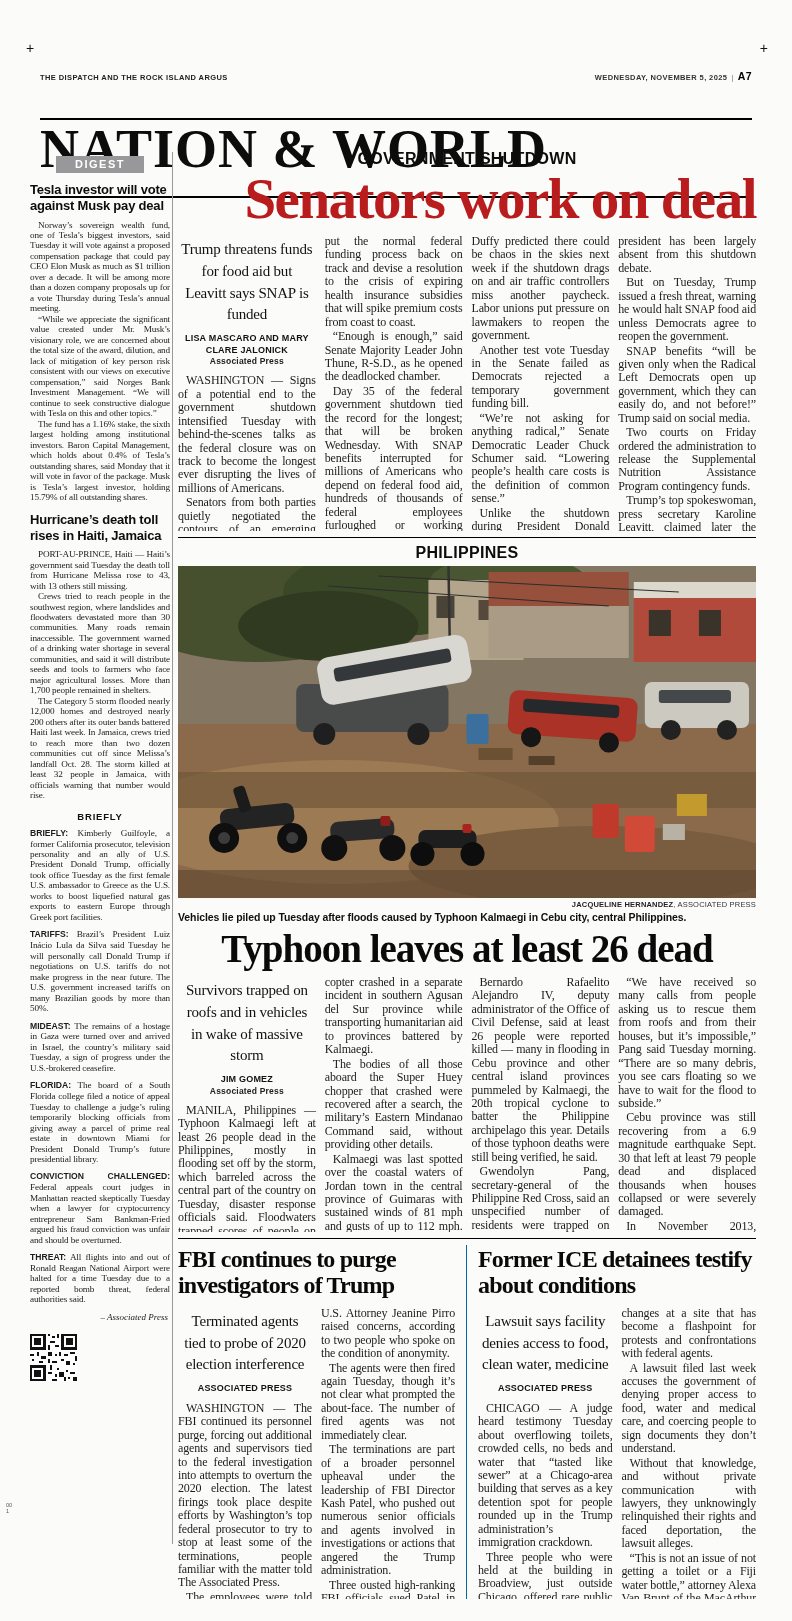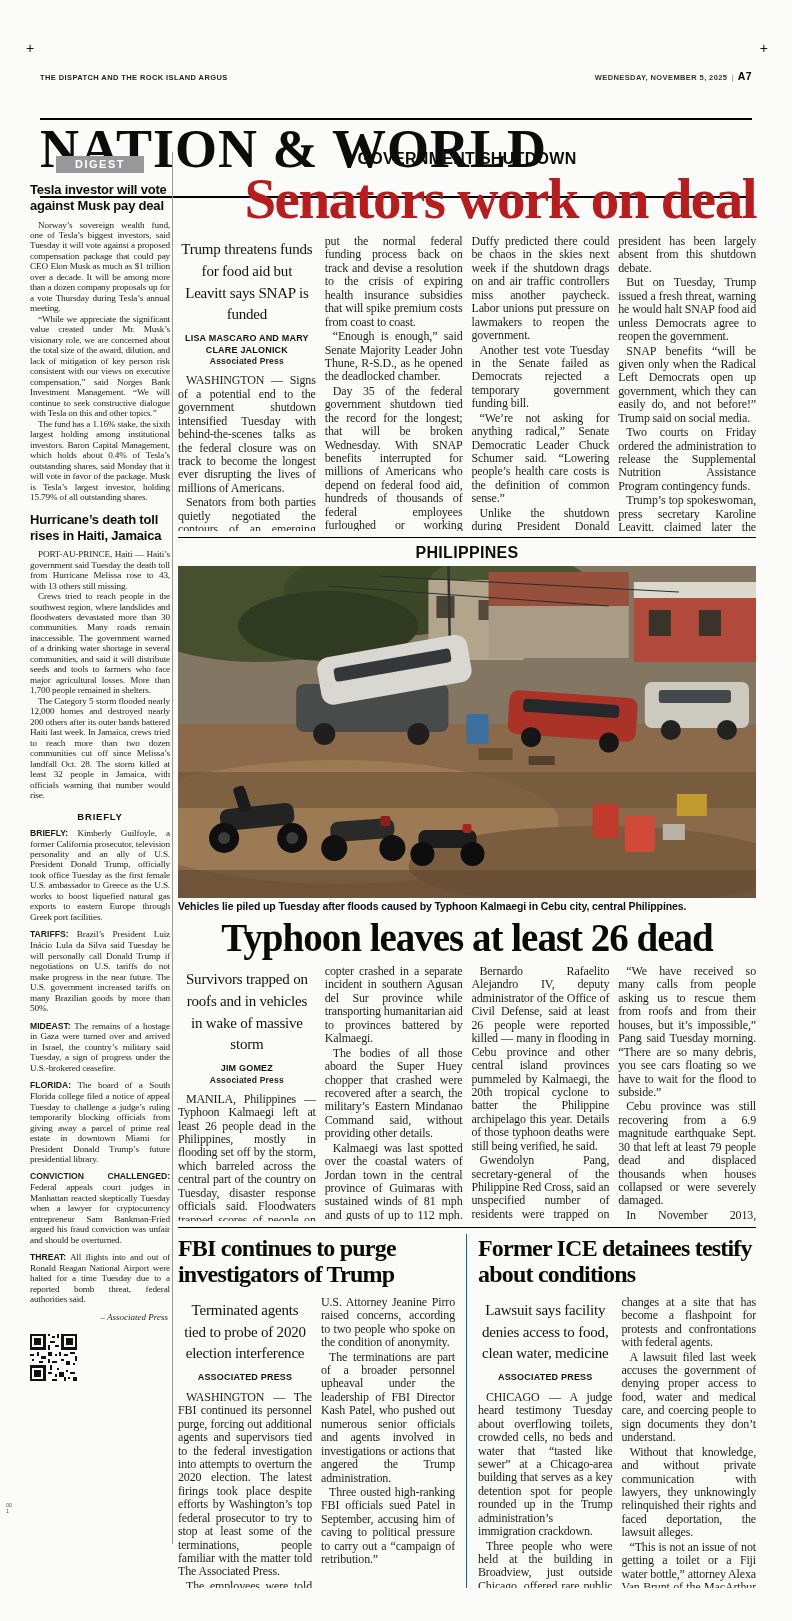--- a/index.html
+++ b/index.html
@@ -337,20 +337,23 @@
         <g transform="translate(232,256)">
           <rect x="8" y="8" width="58" height="18" rx="7" fill="#1e1e1e"></rect>
           <circle cx="12" cy="32" r="12" fill="#0d0d0d"></circle>
             <circle cx="62" cy="32" r="12" fill="#0d0d0d"></circle>
           <rect x="52" y="2" width="9" height="9" rx="2" fill="#a8241e"></rect>
         </g>
       </g>
     </svg>
   </figure>
 
+  <div class="credit">
+    <b>JACQUELINE HERNANDEZ</b><span class="org">, ASSOCIATED PRESS</span>
+  </div>
   <div class="caption">Vehicles lie piled up Tuesday after floods caused by Typhoon Kalmaegi in Cebu city, central Philippines.</div>
 
   <h2 class="headline-lg">Typhoon leaves at least 26 dead</h2>
 
   <div class="cols cols-typhoon">
     <div class="col">
       <div class="deck">Survivors trapped on roofs and in vehicles in wake of massive storm</div>
       <div class="byline">
         <span>JIM GOMEZ</span>
         <span class="org">Associated Press</span>
@@ -387,20 +390,21 @@
           <div class="byline">
             <span>ASSOCIATED PRESS</span>
           </div>
           <div class="body-list">
               <p>WASHINGTON — The FBI continued its personnel purge, forcing out additional agents and supervisors tied to the federal investigation into attempts to overturn the 2020 election. The latest firings took place despite efforts by Washington’s top federal prosecutor to try to stop at least some of the terminations, people familiar with the matter told The Associated Press.</p>
               <p>The employees were told this week they were fired but those plans were paused after D.C.</p>
             </div>
         </div>
         <div class="col cont list">
             <p>U.S. Attorney Jeanine Pirro raised concerns, according to two people who spoke on the condition of anonymity.</p>
+            <p>The agents were then fired again Tuesday, though it’s not clear what prompted the about-face. The number of fired agents was not immediately clear.</p>
             <p>The terminations are part of a broader personnel upheaval under the leadership of FBI Director Kash Patel, who pushed out numerous senior officials and agents involved in investigations or actions that angered the Trump administration.</p>
             <p>Three ousted high-ranking FBI officials sued Patel in September, accusing him of caving to political pressure to carry out a “campaign of retribution.”</p>
           </div>
       </div>
     </article>
 
     <article class="bottom-art rightart">
       <h2 class="headline-md">Former ICE detainees testify about conditions</h2>
       <div class="cols cols-bottom">
         <div class="col">

